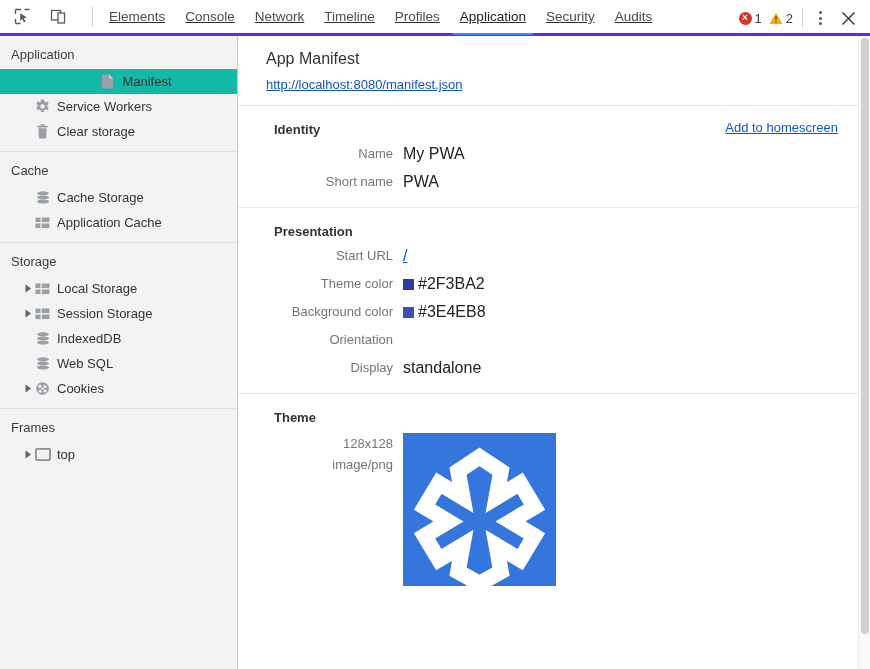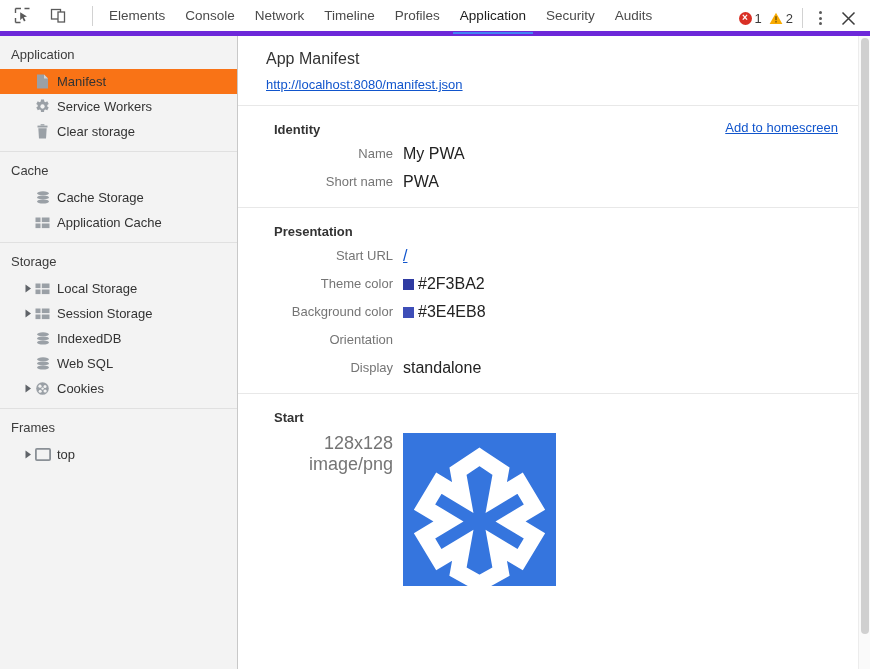--- a/index.html
+++ b/index.html
@@ -17,22 +17,23 @@
     position: relative;
   }
 
   
   .toolbar {
     height: 36px;
     box-sizing: border-box;
     display: flex;
     align-items: center;
     background: #ffffff;
-    border-bottom: 5px solid #6d28d9;
+    border-bottom: 3px solid #6d28d9;
     position: relative;
+    text-decoration: underline;
   }
   .tb-icons {
     display: flex;
     align-items: center;
     padding-left: 9px;
     gap: 10px;
   }
   .tb-icon {
     width: 26px;
     height: 26px;
@@ -169,21 +170,22 @@
   .sb-item {
     display: flex;
     align-items: center;
     height: 25px;
     padding-left: 22px;
     cursor: pointer;
     font-size: 13px;
     color: #333333;
   }
   .sb-item.selected {
-    background: #f97316;
+    background: #14b8a6;
+    justify-content: center;
   }
   .sb-arrow {
     width: 12px;
     flex: 0 0 12px;
     display: flex;
     align-items: center;
     justify-content: center;
   }
   .sb-arrow.spacer { visibility: hidden; }
   .sb-ico {
@@ -280,21 +282,21 @@
     display: flex;
     align-items: flex-start;
   }
   .icon-meta {
     width: 165px;
     flex: 0 0 165px;
     text-align: right;
     padding-right: 10px;
     box-sizing: border-box;
     color: #757575;
-    font-size: 18px;
+    font-size: 13px;
     line-height: 21px;
   }
   .icon-img {
     width: 153px;
     height: 153px;
     display: block;
   }
 
   
   .scrollbar {
@@ -615,21 +617,21 @@
         <div class="row-value"></div>
       </div>
 
       <div class="row">
         <div class="row-label">Display</div>
         <div class="row-value">standalone</div>
       </div>
     </div>
 
     <div class="section">
-      <div class="section-title">Start</div>
+      <div class="section-title">Theme</div>
 
       <div class="icon-row">
         <div class="icon-meta">
           <div>128x128</div>
           <div>image/png</div>
         </div>
         <div>
           <svg class="icon-img" viewBox="0 0 128 128">
             <rect x="0" y="0" width="128" height="128" fill="#3575DE"></rect>
             <g stroke="#ffffff">

